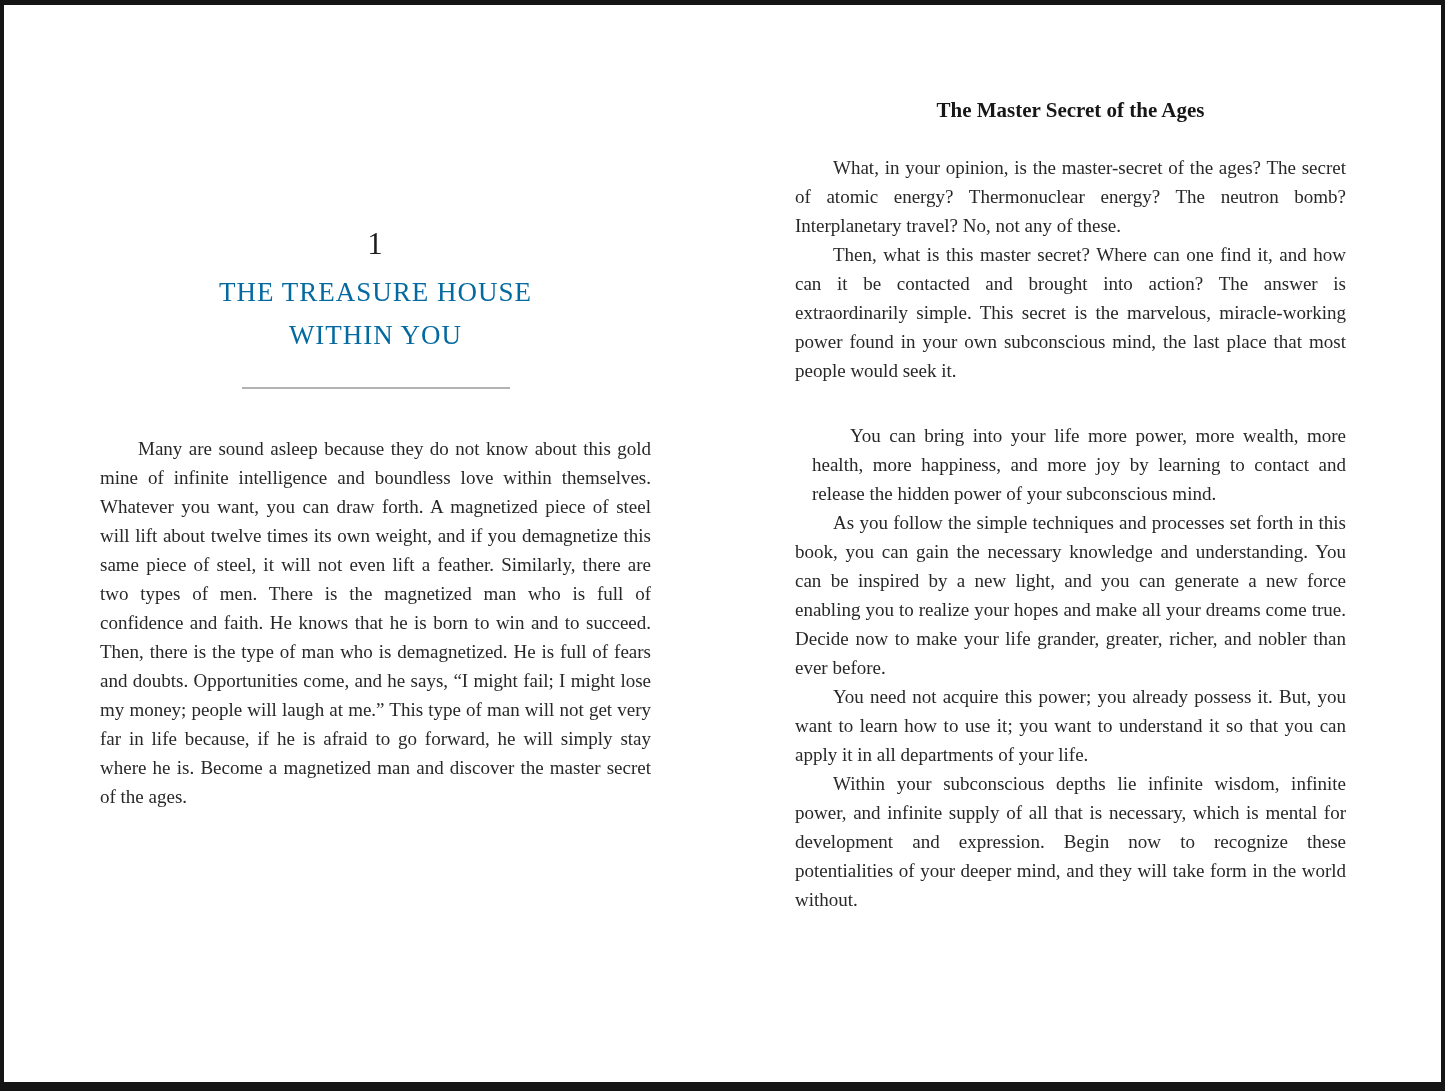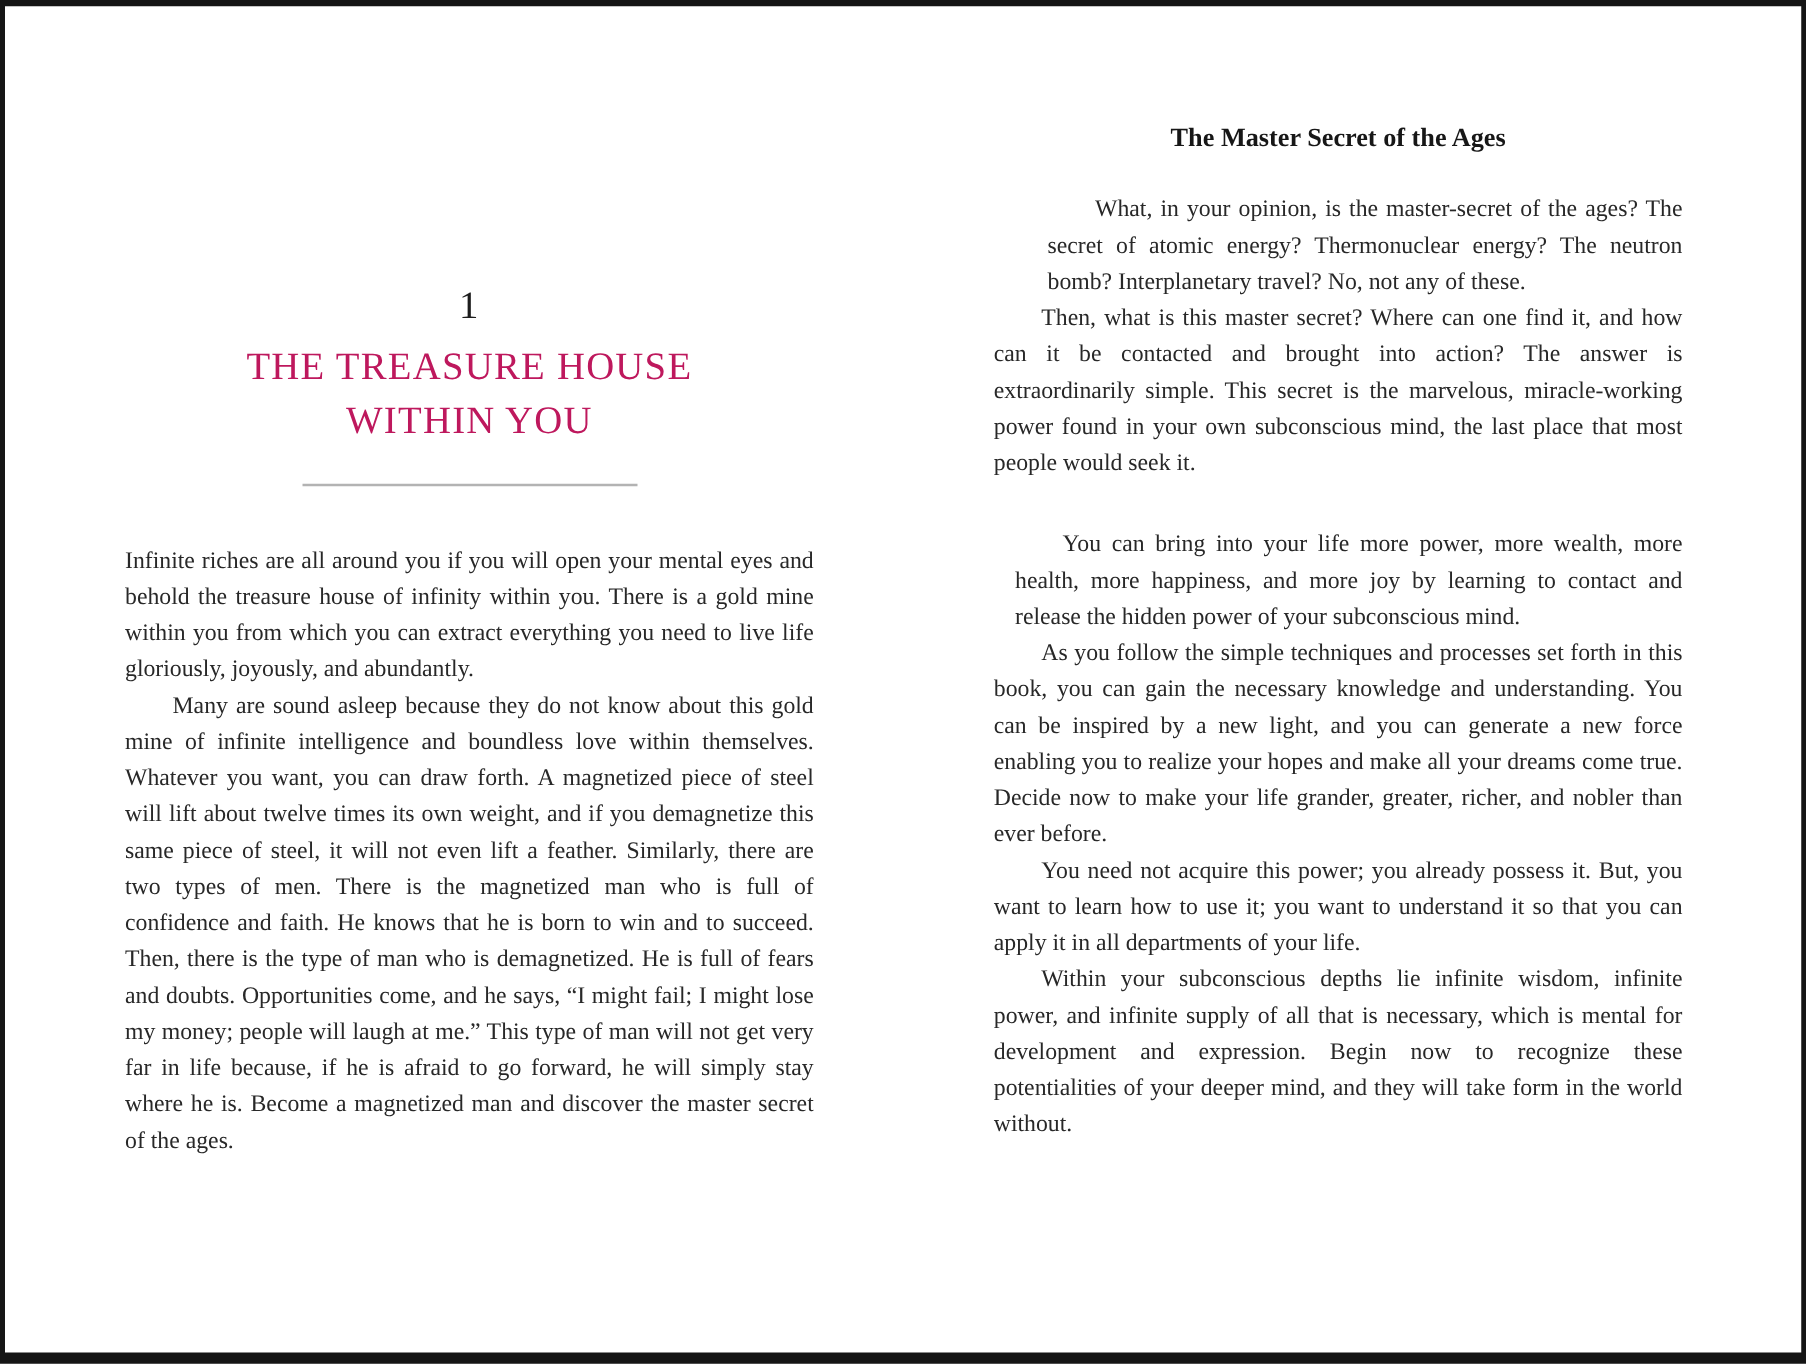--- a/index.html
+++ b/index.html
@@ -27,23 +27,23 @@
     margin-top: 210px;
     text-align: center;
     font-size: 31px;
     line-height: 34px;
     color: #1d1d1d;
     letter-spacing: 1px;
   }
   .chapter-title {
     margin-top: 10px;
     text-align: center;
-    font-size: 31px;
+    font-size: 27px;
     line-height: 43px;
-    color: #be185d;
+    color: #0369a1;
     letter-spacing: 1px;
   }
   .title-line { display: block; }
   .divider {
     width: 268px;
     height: 2px;
     background: #b3b3b3;
     margin: 30px auto 0 auto;
   }
 
@@ -61,37 +61,36 @@
   
   .section-heading, .subsection-heading {
     text-align: center;
     font-size: 21px;
     line-height: 26px;
     font-weight: 700;
     color: #171717;
   }
   .section-heading { margin-top: 80px; }
   .subsection-heading { margin-top: 42px; }
-  .after-heading { margin-top: 30px; margin-left: 43px; }
+  .after-heading { margin-top: 30px; }
   .after-subheading { margin-top: 36px; margin-left: 17px; }
 </style>
 </head>
 <body>
 
 <div class="spread">
 
   <div class="page page-left">
     <div class="chapter-number">1</div>
     <div class="chapter-title">
       <span class="title-line">THE TREASURE HOUSE</span>
       <span class="title-line">WITHIN YOU</span>
     </div>
     <div class="divider"></div>
     <div class="body-text">
-      <p>Infinite riches are all around you if you will open your mental eyes and behold the treasure house of infinity within you. There is a gold mine within you from which you can extract everything you need to live life gloriously, joyously, and abundantly.</p>
       <p class="indent">Many are sound asleep because they do not know about this gold mine of infinite intelligence and boundless love within themselves. Whatever you want, you can draw forth. A magnetized piece of steel will lift about twelve times its own weight, and if you demagnetize this same piece of steel, it will not even lift a feather. Similarly, there are two types of men. There is the magnetized man who is full of confidence and faith. He knows that he is born to win and to succeed. Then, there is the type of man who is demagnetized. He is full of fears and doubts. Opportunities come, and he says, “I might fail; I might lose my money; people will laugh at me.” This type of man will not get very far in life because, if he is afraid to go forward, he will simply stay where he is. Become a magnetized man and discover the master secret of the ages.</p>
     </div>
   </div>
 
   <div class="page page-right">
     <div class="body-text">
       <h2 class="section-heading">The Master Secret of the Ages</h2>
       <p class="indent after-heading">What, in your opinion, is the master-secret of the ages? The secret of atomic energy? Thermonuclear energy? The neutron bomb? Interplanetary travel? No, not any of these.</p>
       <p class="indent">Then, what is this master secret? Where can one find it, and how can it be contacted and brought into action? The answer is extraordinarily simple. This secret is the marvelous, miracle-working power found in your own subconscious mind, the last place that most people would seek it.</p>
 

